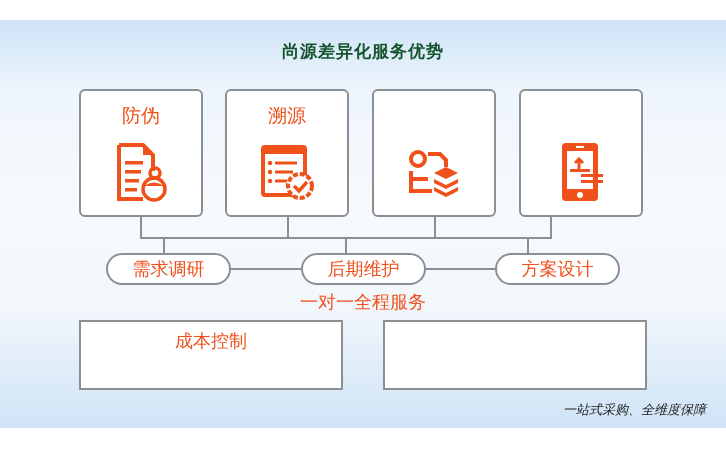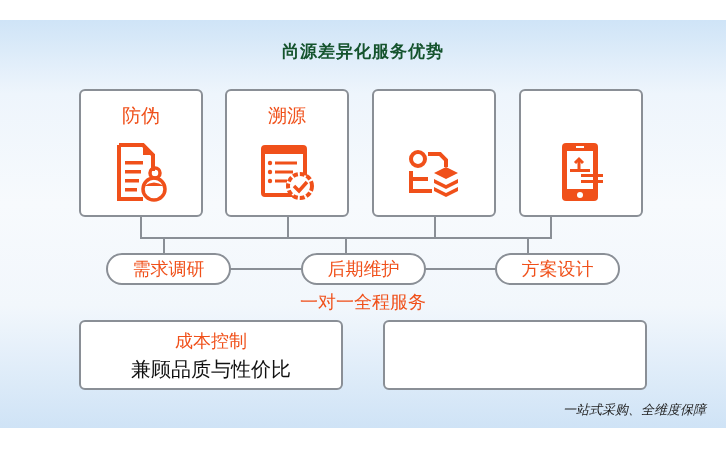--- a/index.html
+++ b/index.html
@@ -14,21 +14,21 @@
   .box .lbl { position:absolute; left:0; width:100%; top:12px; text-align:center;
               color:#f0501a; font-size:19px; }
   .box .ic { position:absolute; left:50%; top:50px; width:56px; height:62px; margin-left:-28px; }
   .line { position:absolute; background:#8a8f96; }
   .pill { position:absolute; top:253px; width:125px; height:32px; background:#fff;
           border:2px solid #8a8f96; border-radius:16px; box-sizing:border-box;
           text-align:center; color:#f0501a; font-size:18px; line-height:28px; }
   .sub { position:absolute; left:0; width:726px; top:290px; text-align:center;
          color:#f0501a; font-size:18px; }
   .card { position:absolute; top:320px; width:264px; height:70px; background:#fff;
-          border:2px solid #8a8f96; border-radius:6px; box-sizing:border-box; text-align:center; }
+          border:2px solid #8a8f96; border-radius:0; box-sizing:border-box; text-align:center; }
   .card .h { color:#f0501a; font-size:18px; margin-top:7px; }
   .card .b { color:#111; font-size:20px; margin-top:3px; }
   .foot { position:absolute; right:20px; top:401px; color:#222; font-size:13px;font-style:italic; }
 </style>
 </head>
 <body>
 
 <div class="band"></div>
 
 <div class="title">尚源差异化服务优势</div>
@@ -103,18 +103,17 @@
 <div class="line" style="left:425px; top:268px; width:71px; height:2px;"></div>
 
 <div class="pill" style="left:106px;">需求调研</div>
 <div class="pill" style="left:301px;">后期维护</div>
 <div class="pill" style="left:495px;">方案设计</div>
 
 <div class="sub">一对一全程服务</div>
 
 <div class="card" style="left:79px;">
   <div class="h">成本控制</div>
-  <div class="b">兼顾品质与性价比</div>
 </div>
 <div class="card" style="left:383px;">
 </div>
 
 <div class="foot">一站式采购、全维度保障</div>
 
 </body></html>

